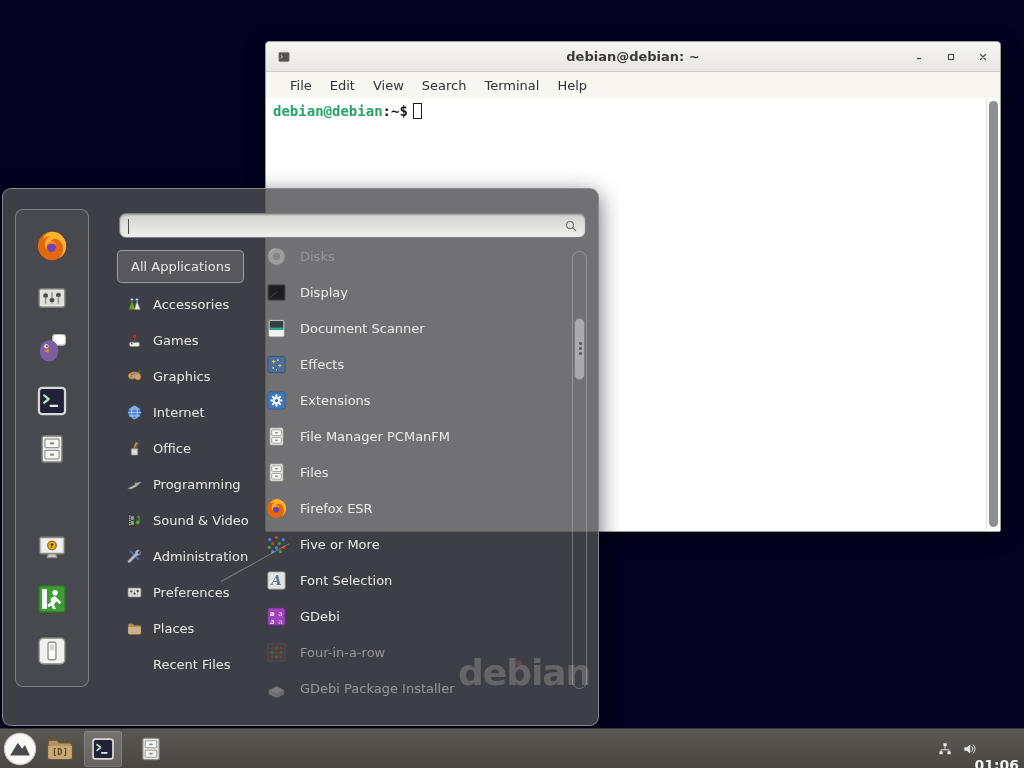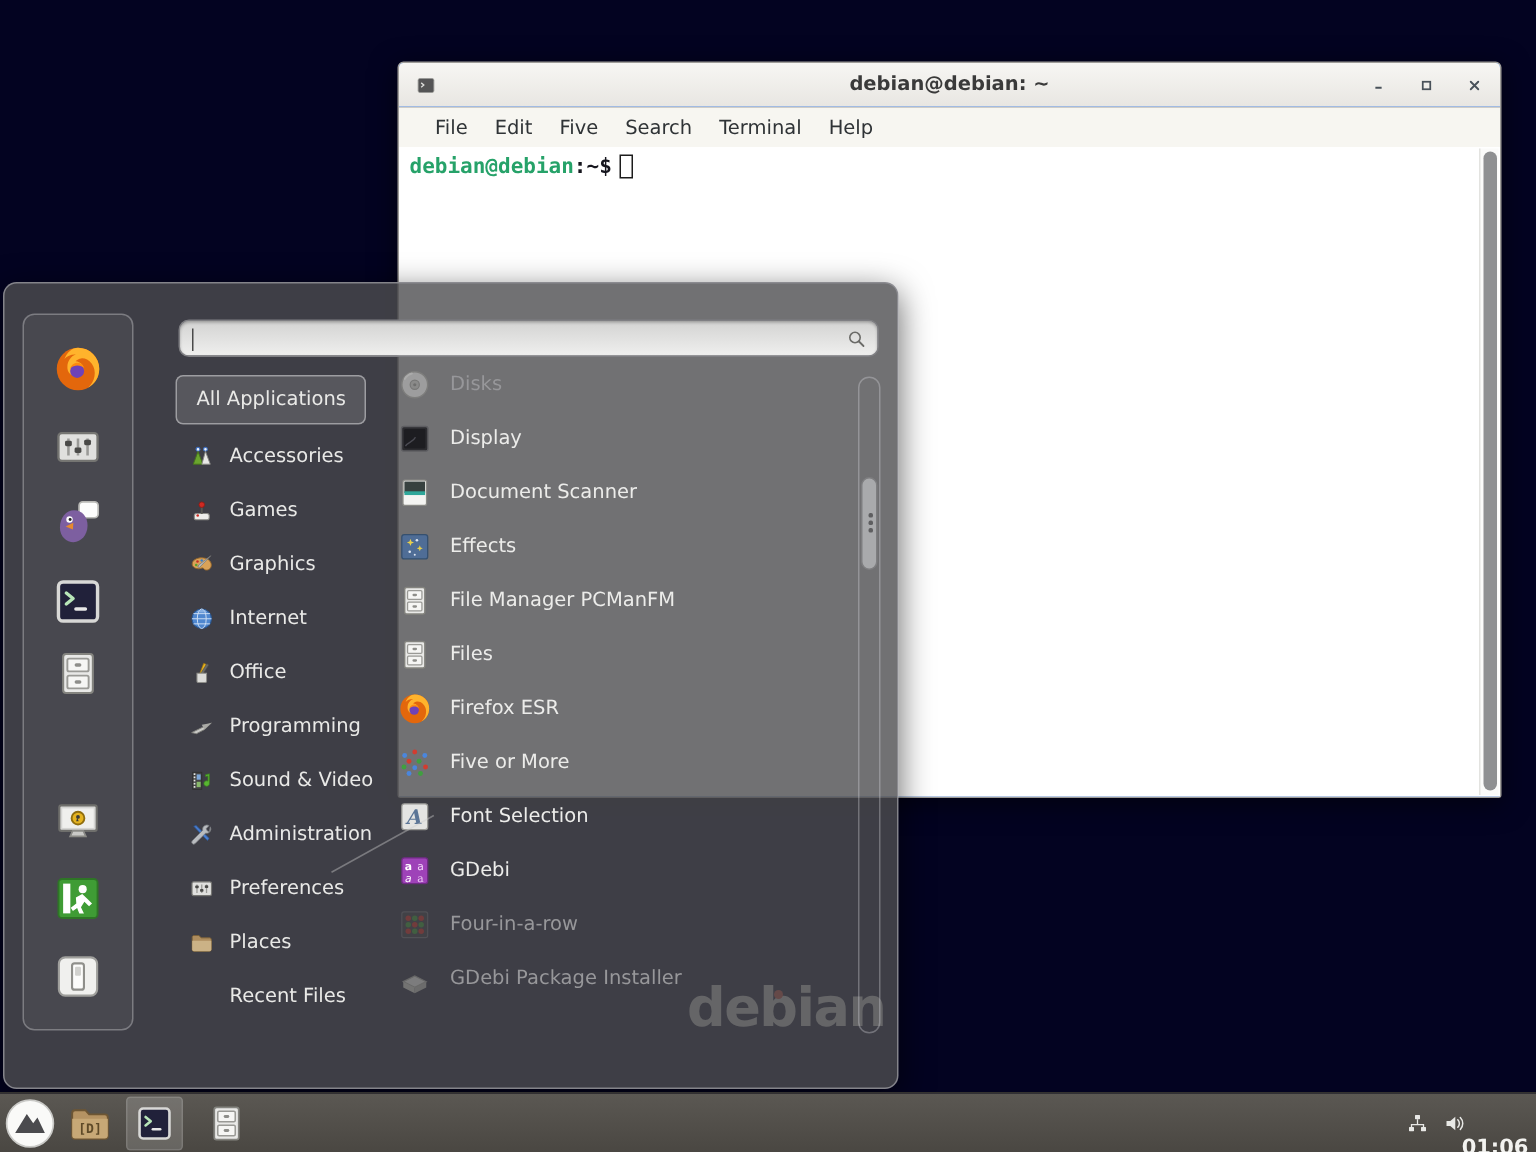--- a/index.html
+++ b/index.html
@@ -139,21 +139,21 @@
           <span class="win-ctrl">
             <svg viewBox="0 0 24 24">
               <path d="M6 6l12 12M18 6L6 18" stroke="#49525a" stroke-width="3" stroke-linecap="round"></path>
             </svg>
           </span>
         </span>
     </div>
     <div class="menubar" id="terminal-menubar">
         <span class="menubar-item">File</span>
         <span class="menubar-item">Edit</span>
-        <span class="menubar-item">Five</span>
+        <span class="menubar-item">View</span>
         <span class="menubar-item">Search</span>
         <span class="menubar-item">Terminal</span>
         <span class="menubar-item">Help</span>
       </div>
     <div class="term-content">
       <div class="prompt-line"><span class="prompt-user">debian@debian</span><span class="prompt-suffix">:~$</span><span class="term-cursor"></span></div>
       <div class="term-scrollbar">
         <div class="term-scroll-thumb"></div>
       </div>
     </div>
@@ -408,20 +408,38 @@
                 <circle cx="8.5" cy="15.5" r="0.9"></circle>
                 <circle cx="12" cy="17.5" r="0.7"></circle>
               </g>
             </svg>
           </span>
           <span class="row-label">Effects</span>
         </div>
         <div class="app-row">
           <span class="row-icon">
             <svg viewBox="0 0 24 24">
+              <rect x="3" y="3" width="18" height="18" rx="2.6" fill="#4378b8" stroke="#2b5a8e" stroke-width="0.9"></rect>
+              <g fill="#e9eff7">
+                <rect x="10.9" y="5.6" width="2.2" height="12.8" rx="1"></rect>
+                <rect x="5.6" y="10.9" width="12.8" height="2.2" rx="1"></rect>
+                <g transform="rotate(45 12 12)">
+                  <rect x="10.9" y="5.6" width="2.2" height="12.8" rx="1"></rect>
+                  <rect x="5.6" y="10.9" width="12.8" height="2.2" rx="1"></rect>
+                </g>
+                <circle cx="12" cy="12" r="3.8"></circle>
+              </g>
+              <circle cx="12" cy="12" r="1.6" fill="#2f62a0"></circle>
+            </svg>
+          </span>
+          <span class="row-label">Extensions</span>
+        </div>
+        <div class="app-row">
+          <span class="row-icon">
+            <svg viewBox="0 0 24 24">
               <rect x="5" y="2.8" width="14" height="18.4" rx="1.4" fill="#e9e9e7" stroke="#84847f" stroke-width="1"></rect>
               <rect x="7" y="5" width="10" height="6" rx="0.8" fill="#f6f6f4" stroke="#9a9a96" stroke-width="0.9"></rect>
               <rect x="7" y="13" width="10" height="6" rx="0.8" fill="#f6f6f4" stroke="#9a9a96" stroke-width="0.9"></rect>
               <rect x="10.4" y="7.2" width="3.2" height="1.6" rx="0.8" fill="#8e8e8a"></rect>
               <rect x="10.4" y="15.2" width="3.2" height="1.6" rx="0.8" fill="#8e8e8a"></rect>
             </svg>
           </span>
           <span class="row-label">File Manager PCManFM</span>
         </div>
         <div class="app-row">

